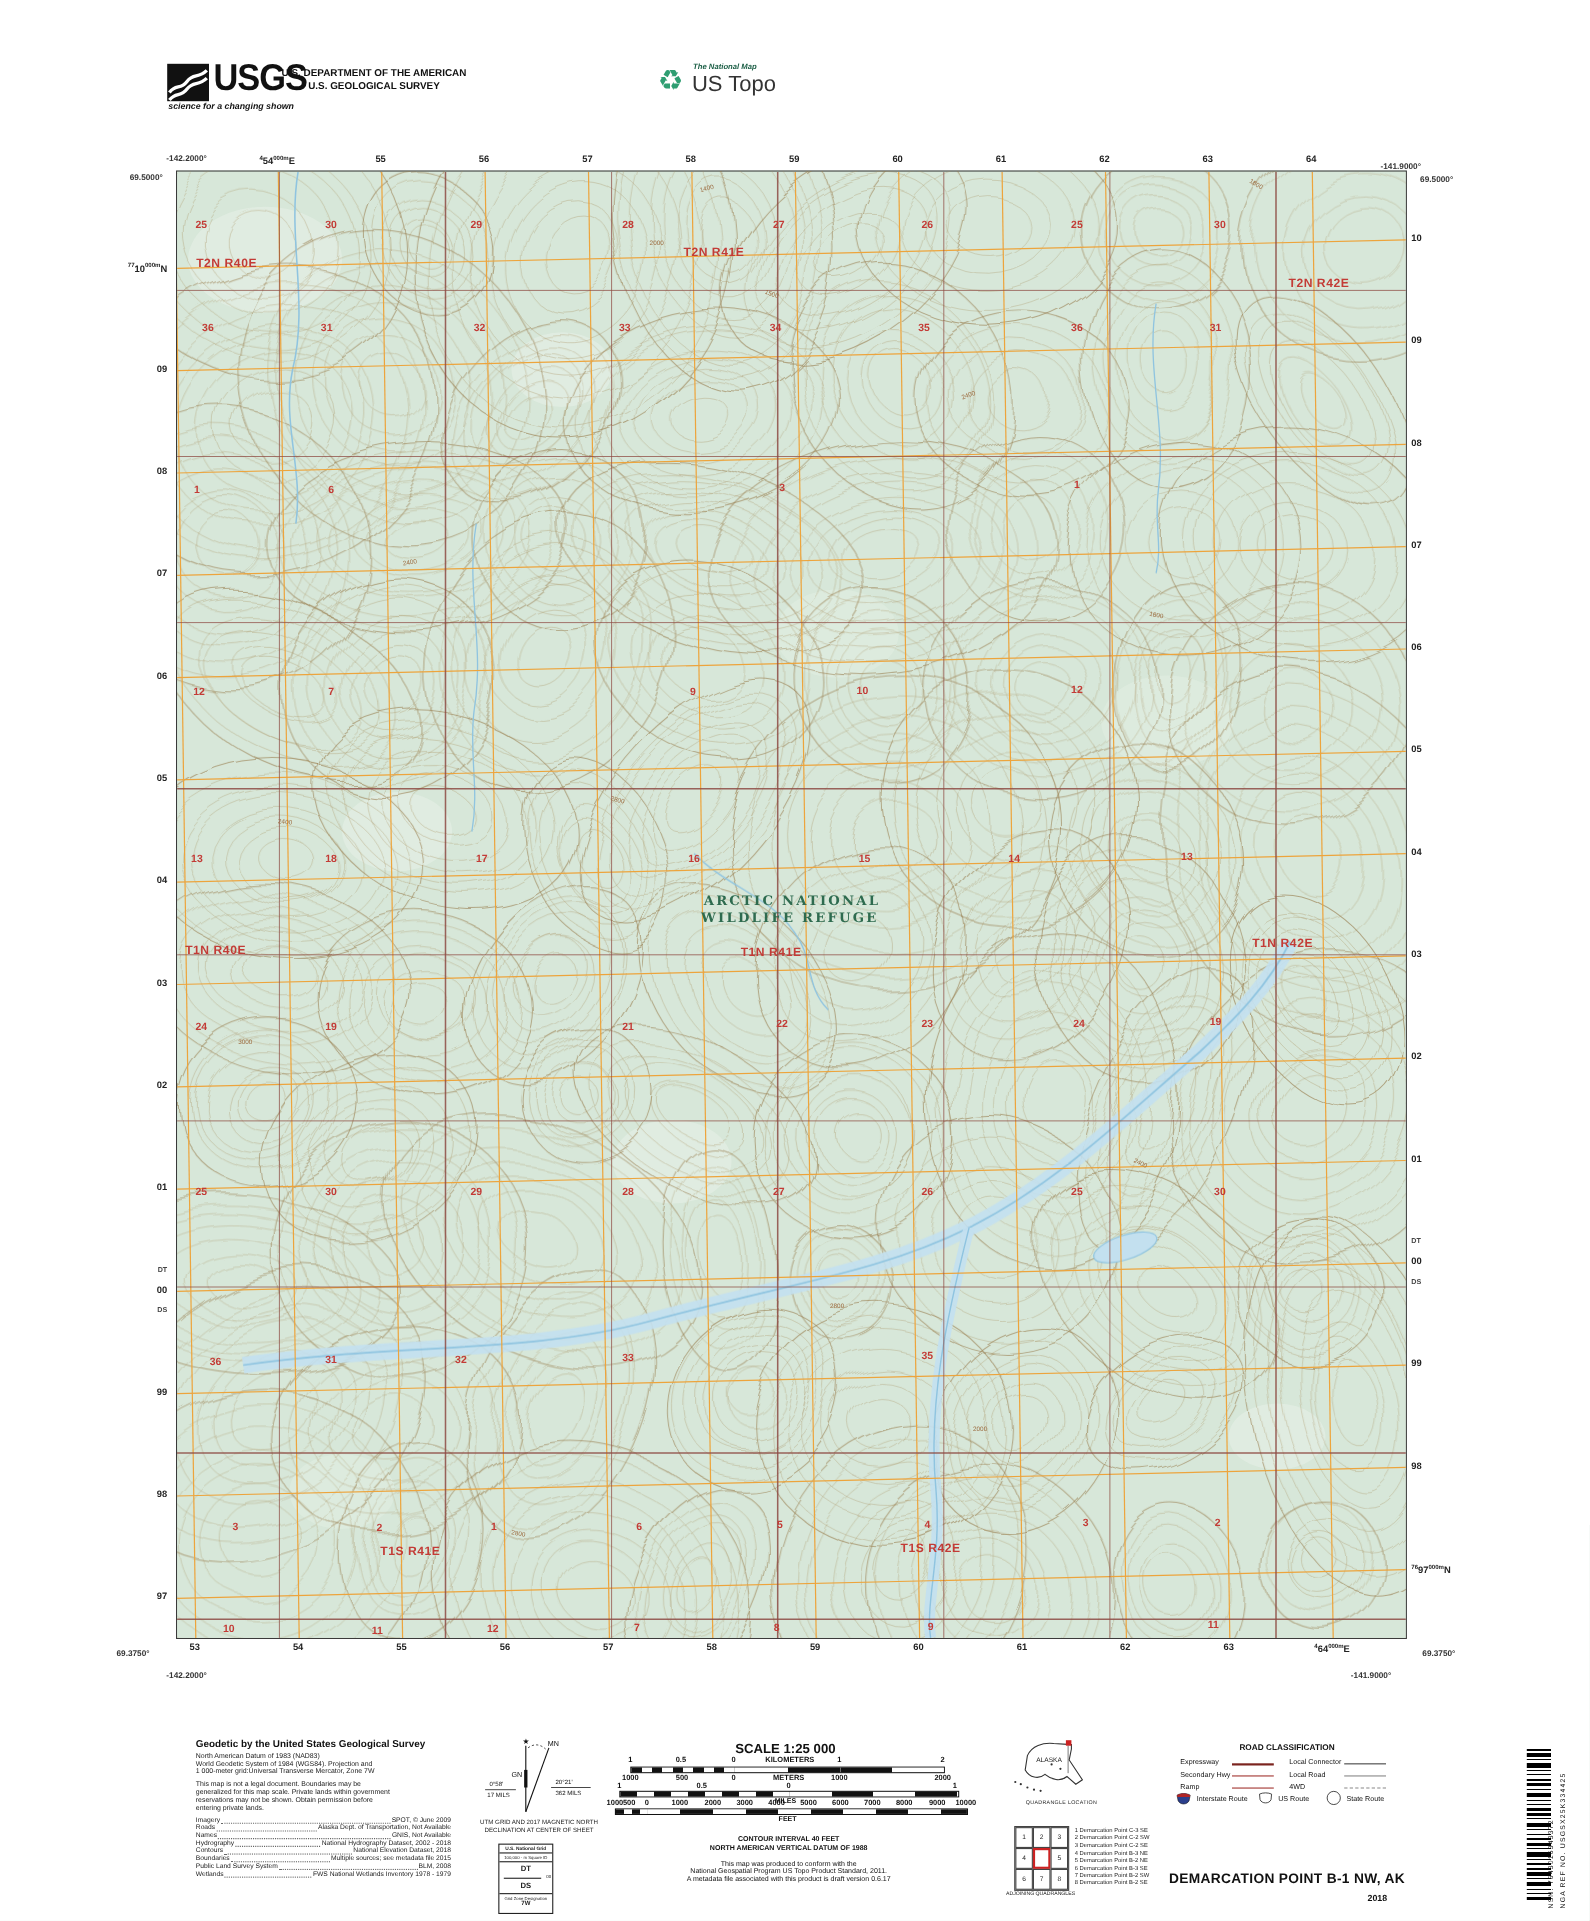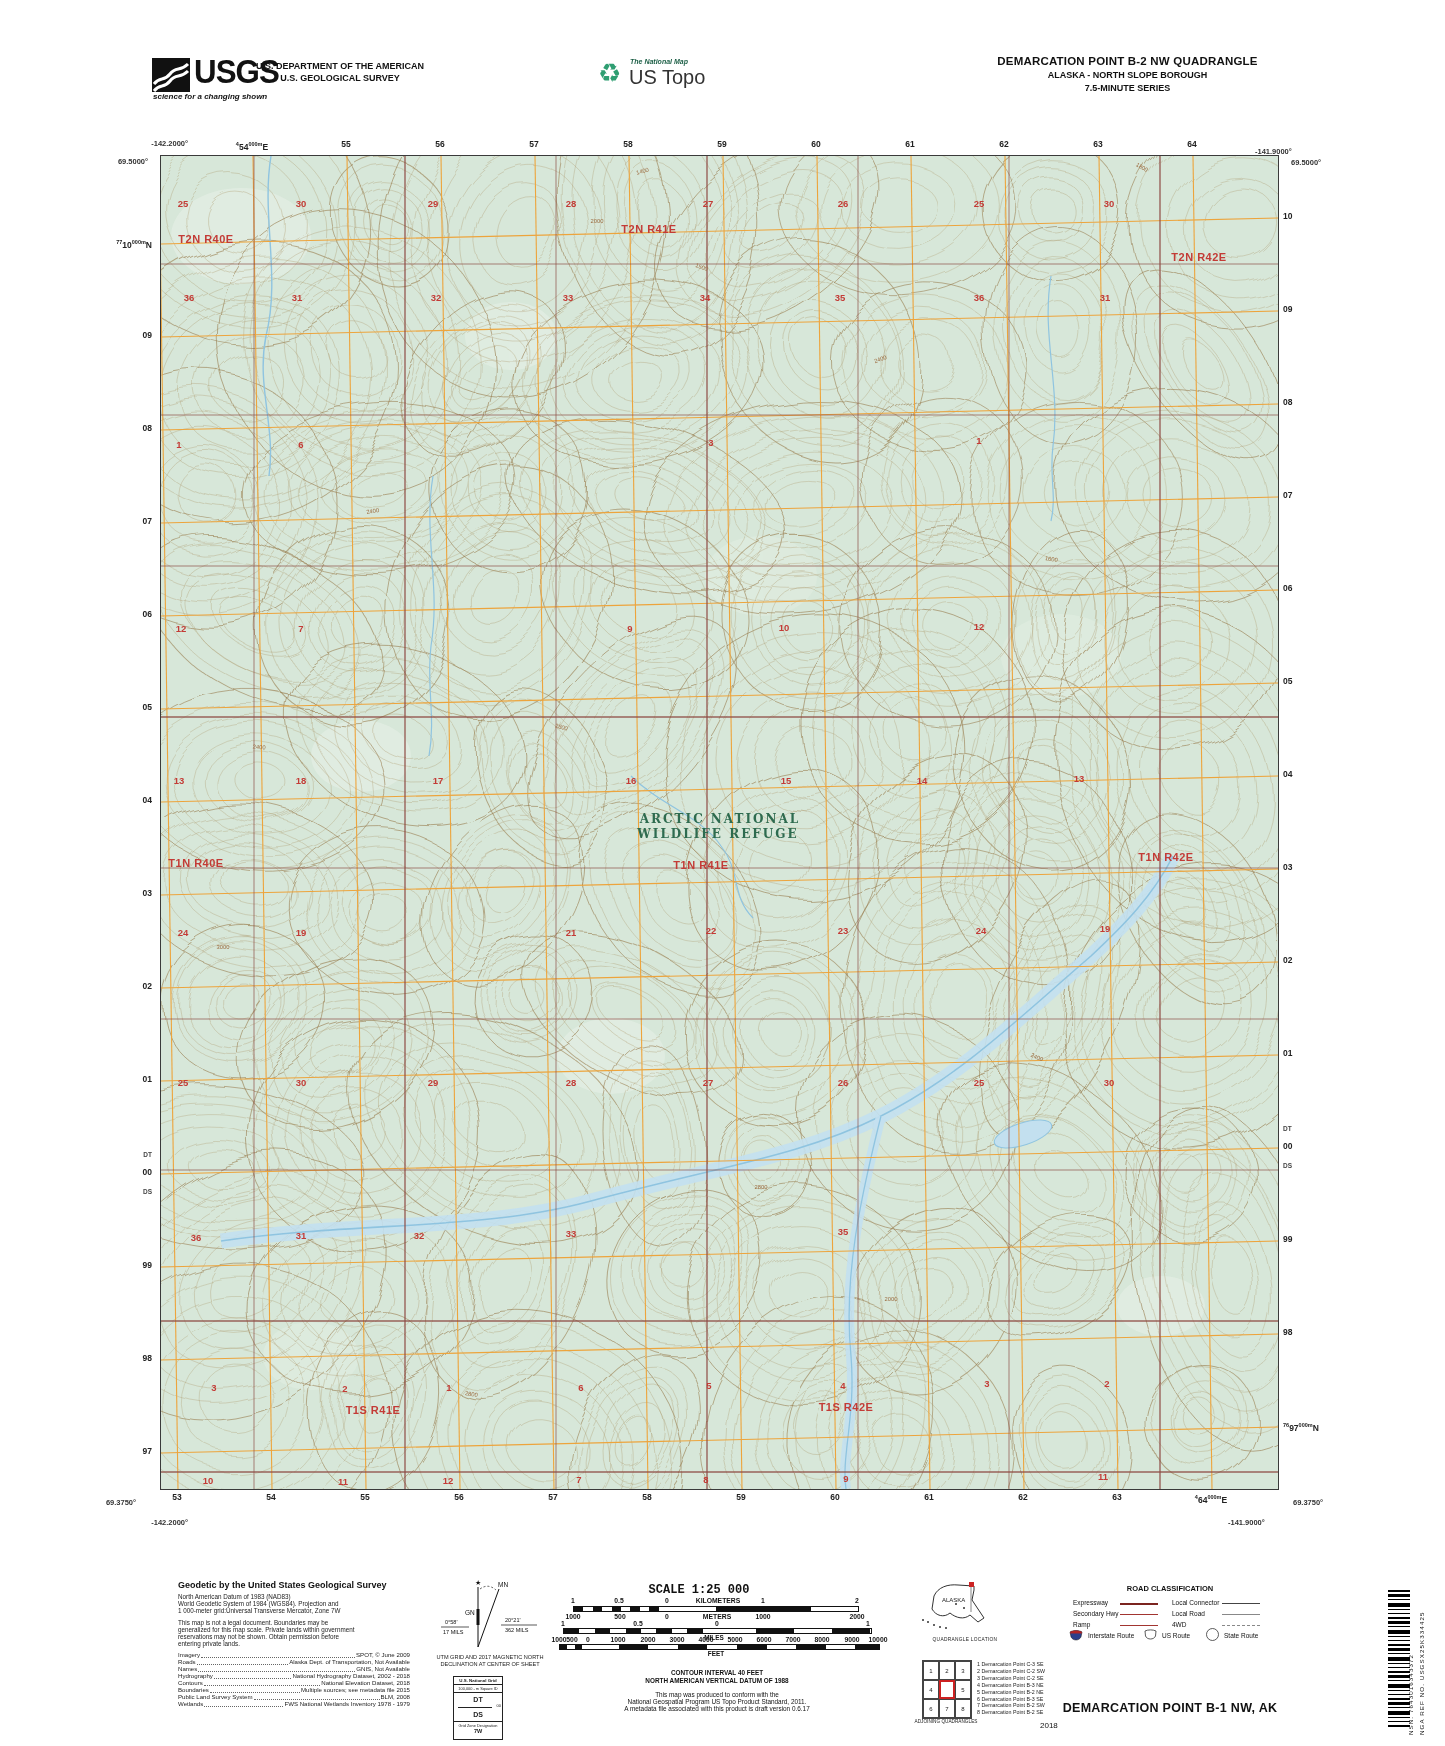--- a/index.html
+++ b/index.html
@@ -48,39 +48,39 @@
   .usng{left:453px;top:1676px;width:48px;height:62px;border:1px solid #222;text-align:center;}
   .usng .h{font-size:4.4px;font-weight:bold;border-bottom:1px solid #222;padding:1px 0;}
   .usng .s{font-size:3.9px;border-bottom:1px solid #222;padding:1px 0;}
   .usng .sq1{font-size:7px;font-weight:bold;padding-top:3px;}
   .usng .mid{position:relative;height:8px;border-bottom:none;}
   .usng .mid .ln{position:absolute;left:4px;right:10px;top:4px;border-top:1px solid #222;}
   .usng .mid .z{position:absolute;right:1px;top:0;font-size:4px;}
   .usng .sq2{font-size:7px;font-weight:bold;padding-bottom:3px;}
   .usng .g{font-size:3.9px;border-top:1px solid #222;padding-top:1px;}
   .usng .z7{font-size:5.5px;font-weight:bold;padding-bottom:1px;}
-  .scale-title{left:581px;top:1583px;width:236px;text-align:center;font-size:12px;font-weight:bold;color:#111;font-family:Liberation Mono, monospace;}
+  .scale-title{left:596px;top:1583px;width:236px;text-align:center;font-size:12px;font-weight:bold;color:#111;}
   .slab{position:absolute;transform:translateX(-50%);font-size:6.8px;font-weight:bold;color:#111;white-space:nowrap;}
   .bar{position:absolute;height:4px;border:1px solid #111;background:#fff;}
   .bar .seg{position:absolute;top:0;bottom:0;}
   .note{position:absolute;transform:translateX(-50%);font-size:6.4px;font-weight:bold;color:#111;white-space:nowrap;}
   .note.light{font-weight:normal;}
   .inset{left:920px;top:1578px;width:90px;height:66px;}
   .inset-cap{left:905px;top:1637px;width:120px;text-align:center;font-size:4.8px;color:#222;letter-spacing:.3px;}
   .adj-grid{left:922px;top:1660px;width:48px;height:57px;display:grid;grid-template-columns:repeat(3,1fr);grid-template-rows:repeat(3,1fr);border:1px solid #444;}
   .adj-grid div{border:0.5px solid #444;display:flex;align-items:center;justify-content:center;font-size:6px;color:#222;}
   .adj-grid div.center{border:2px solid #cc2222;}
   .adj-cap{left:896px;top:1719px;width:100px;text-align:center;font-size:4.7px;color:#222;}
   .adj-list{left:977px;top:1661px;width:130px;font-size:5.3px;line-height:6.9px;color:#222;}
   .roads-title{left:1080px;top:1584px;width:180px;text-align:center;font-size:7.5px;font-weight:bold;color:#111;}
   .rlab{position:absolute;font-size:6.5px;color:#111;white-space:nowrap;}
   .rline{position:absolute;width:38px;}
   .badge-lab{position:absolute;font-size:6.5px;color:#111;white-space:nowrap;}
   .sheet-name{left:1040px;top:1701px;width:260px;text-align:center;font-size:12.5px;font-weight:bold;color:#111;letter-spacing:.3px;}
-  .sheet-year{left:1040px;top:1721px;width:248px;text-align:left;font-size:8px;font-weight:normal;color:#111;}
+  .sheet-year{left:1013px;top:1721px;width:248px;text-align:right;font-size:8px;font-weight:bold;color:#111;}
   .barcode{left:1388px;top:1590px;width:22px;height:138px;
     background:repeating-linear-gradient(180deg,#000 0 2px,#fff 2px 4px,#000 4px 7px,#fff 7px 9px,#000 9px 10px,#fff 10px 13px,#000 13px 17px,#fff 17px 19px,#000 19px 20px,#fff 20px 23px,#000 23px 24px,#fff 24px 27px);}
   .vtext{position:absolute;font-size:6.2px;color:#111;white-space:nowrap;transform:rotate(-90deg);transform-origin:left bottom;letter-spacing:1.1px;}
 </style>
 </head>
 <body>
 
 <div class="sheet">
 
   <div class="abs usgs-logo">
@@ -94,25 +94,20 @@
     <div class="usgs-tag">science for a changing shown</div>
   </div>
   <div class="abs dept">
     <div>U.S. DEPARTMENT OF THE AMERICAN</div>
     <div>U.S. GEOLOGICAL SURVEY</div>
   </div>
   <div class="abs ustopo">
     <div class="ustopo-glyph">♻</div>
     <div class="ustopo-small">The National Map</div>
     <div class="ustopo-big">US Topo</div>
-  </div>
-  <div class="abs quad-title">
-    <div class="l1">DEMARCATION POINT B-2 NW QUADRANGLE</div>
-    <div class="l2">ALASKA - NORTH SLOPE BOROUGH</div>
-    <div class="l3">7.5-MINUTE SERIES</div>
   </div>
 
   <div class="abs corner" style="left:128px;top:139px;width:60px;text-align:right;">-142.2000°</div>
   <div class="abs corner" style="left:96px;top:157px;width:52px;text-align:right;">69.5000°</div>
   <div class="abs corner" style="left:1255px;top:147px;">-141.9000°</div>
   <div class="abs corner" style="left:1291px;top:158px;">69.5000°</div>
   <div class="abs corner" style="left:84px;top:1498px;width:52px;text-align:right;">69.3750°</div>
   <div class="abs corner" style="left:128px;top:1518px;width:60px;text-align:right;">-142.2000°</div>
   <div class="abs corner" style="left:1228px;top:1518px;">-141.9000°</div>
   <div class="abs corner" style="left:1293px;top:1498px;">69.3750°</div>

